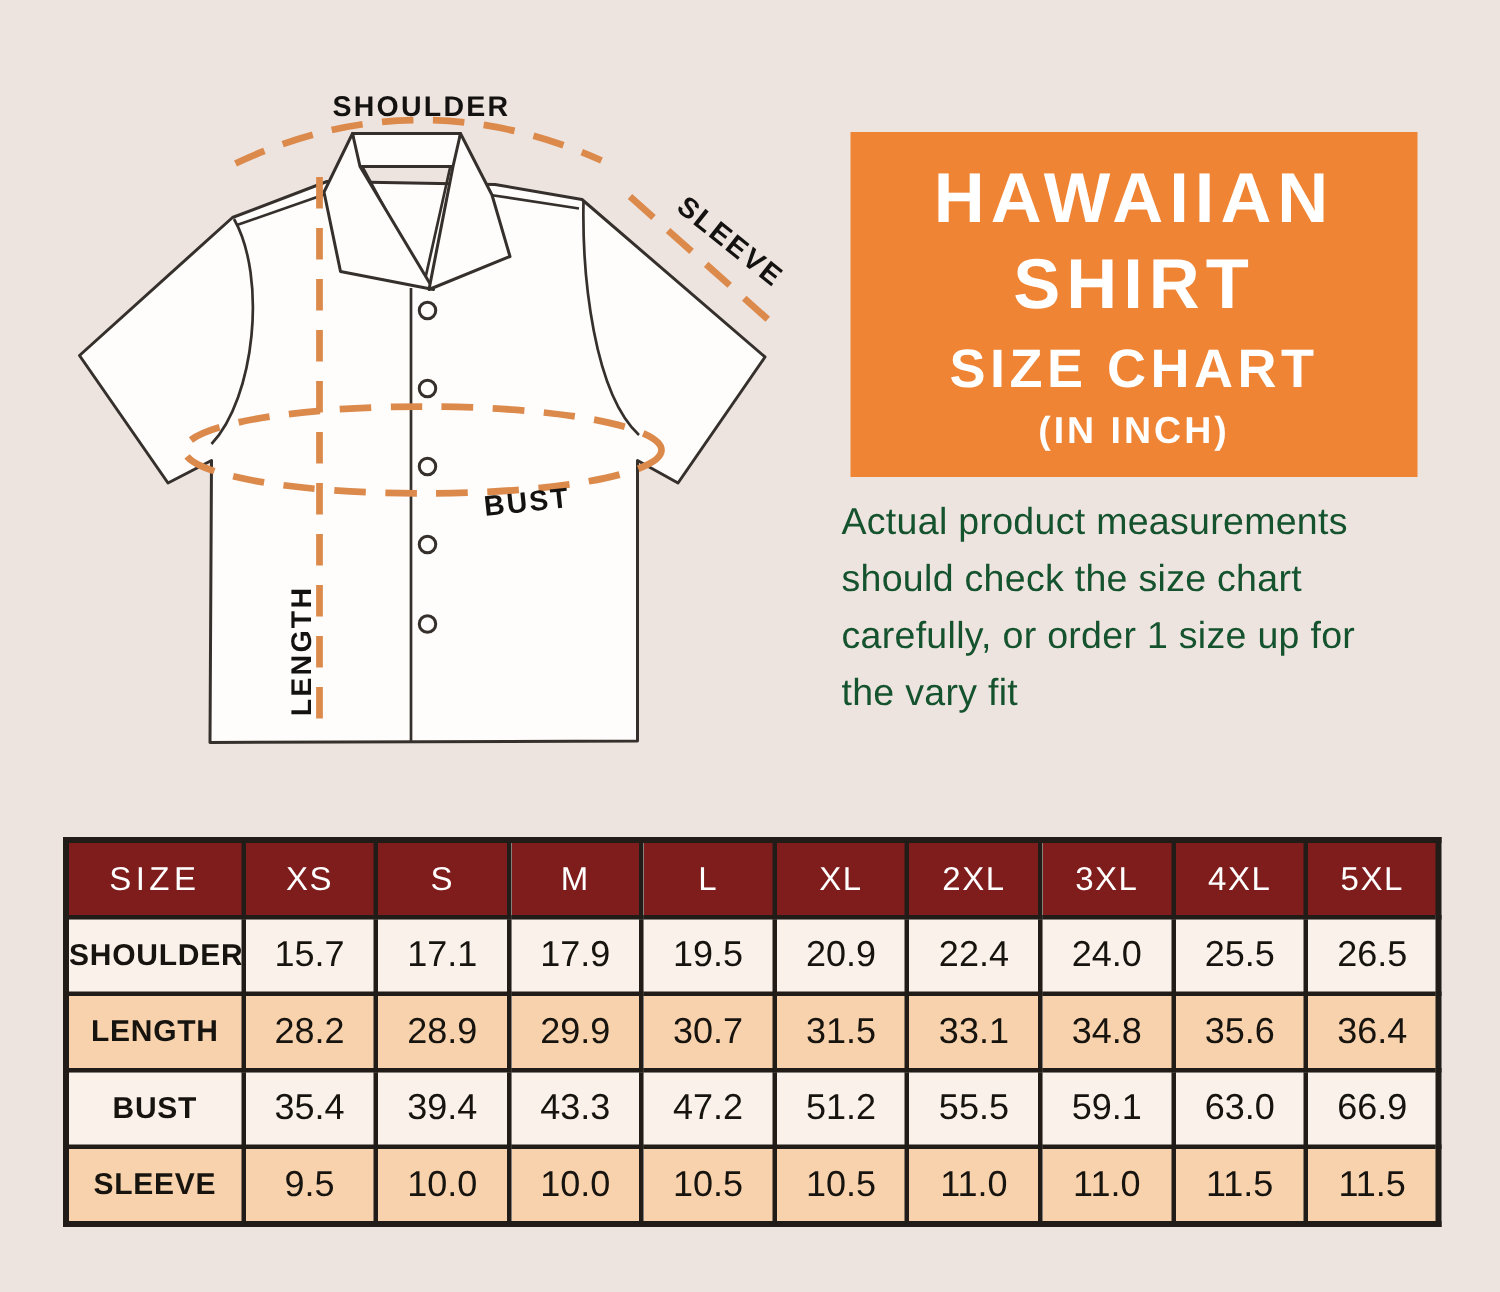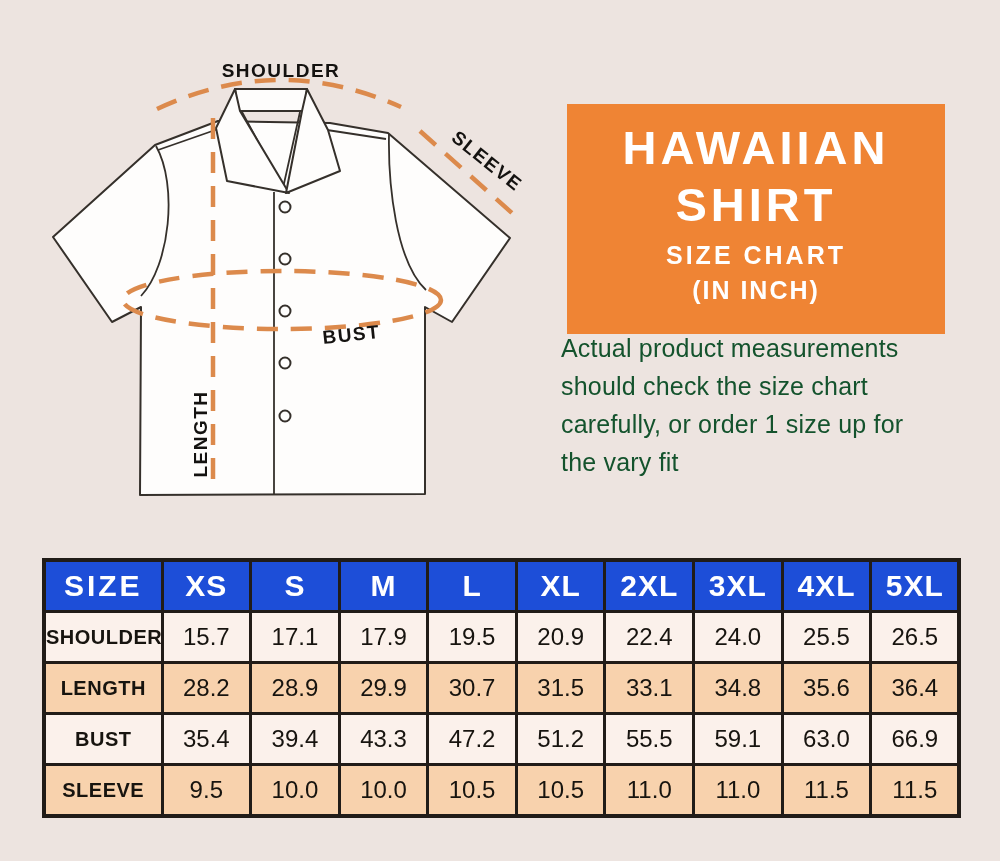--- a/index.html
+++ b/index.html
@@ -16,47 +16,47 @@
   .outline{fill:#FEFDFC;stroke:#35302B;stroke-width:2;stroke-linejoin:round;}
   .seam{fill:none;stroke:#35302B;stroke-width:1.8;}
   .dash{fill:none;stroke:#DC8A4C;stroke-width:4.5;stroke-dasharray:21 13;}
   .diagram-label{
     font-family:"Liberation Sans", sans-serif;
     font-weight:bold;font-size:19px;letter-spacing:1.5px;fill:#141210;
   }
 
   
   .title-box{
-    position:absolute;left:567px;top:104px;width:378px;height:230px;
+    position:absolute;left:567px;top:88px;width:378px;height:230px;
     background:#EF8434;color:#FFFFFF;text-align:center;
     box-sizing:border-box;padding-top:15px;
   }
   .title-line{font-size:47px;font-weight:bold;letter-spacing:4px;line-height:57px;}
-  .subtitle{font-size:25px;font-weight:bold;letter-spacing:3px;margin-top:8px;}
+  .subtitle{font-size:36px;font-weight:bold;letter-spacing:3px;margin-top:8px;}
   .unit-note{font-size:25px;font-weight:bold;letter-spacing:2px;margin-top:6px;}
 
   
   .description{
     position:absolute;left:561px;top:329px;
     font-size:25px;line-height:38px;color:#14532d;letter-spacing:0.2px;
   }
   .description div{white-space:nowrap;}
 
   
   .size-table{
     position:absolute;left:42px;top:558px;width:916px;
     border-collapse:collapse;table-layout:fixed;
     border:4px solid #211C18;
   }
   .size-table th,.size-table td{
     border:3px solid #211C18;text-align:center;vertical-align:middle;
     height:48px;padding:0;overflow:hidden;
   }
   .size-table th{
-    background:#1d4ed8;color:#FFFFFF;font-size:30px;font-weight:bold;letter-spacing:1px;
+    background:#7f1d1d;color:#FFFFFF;font-size:22px;font-weight:normal;letter-spacing:1px;
   }
   .size-table th.size-col{letter-spacing:3px;}
   .row-label{font-size:20px;font-weight:bold;color:#17140F;letter-spacing:0.5px;}
   .val{font-size:24px;font-weight:normal;color:#17140F;}
   tr.light td{background:#FBF1EB;}
   tr.peach td{background:#F8D2AD;}
 </style>
 </head>
 <body>
 

